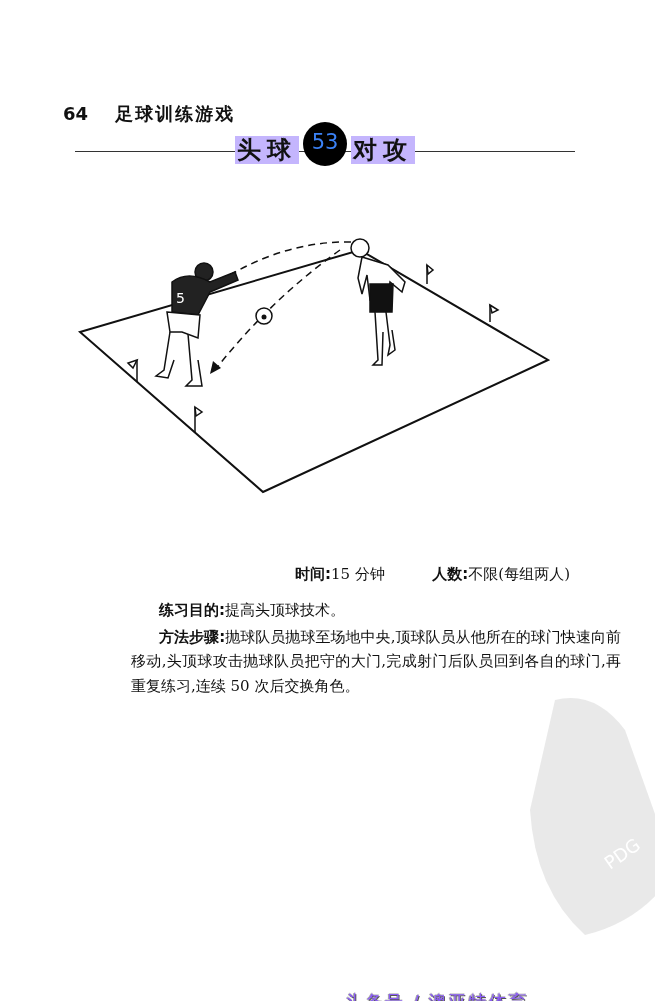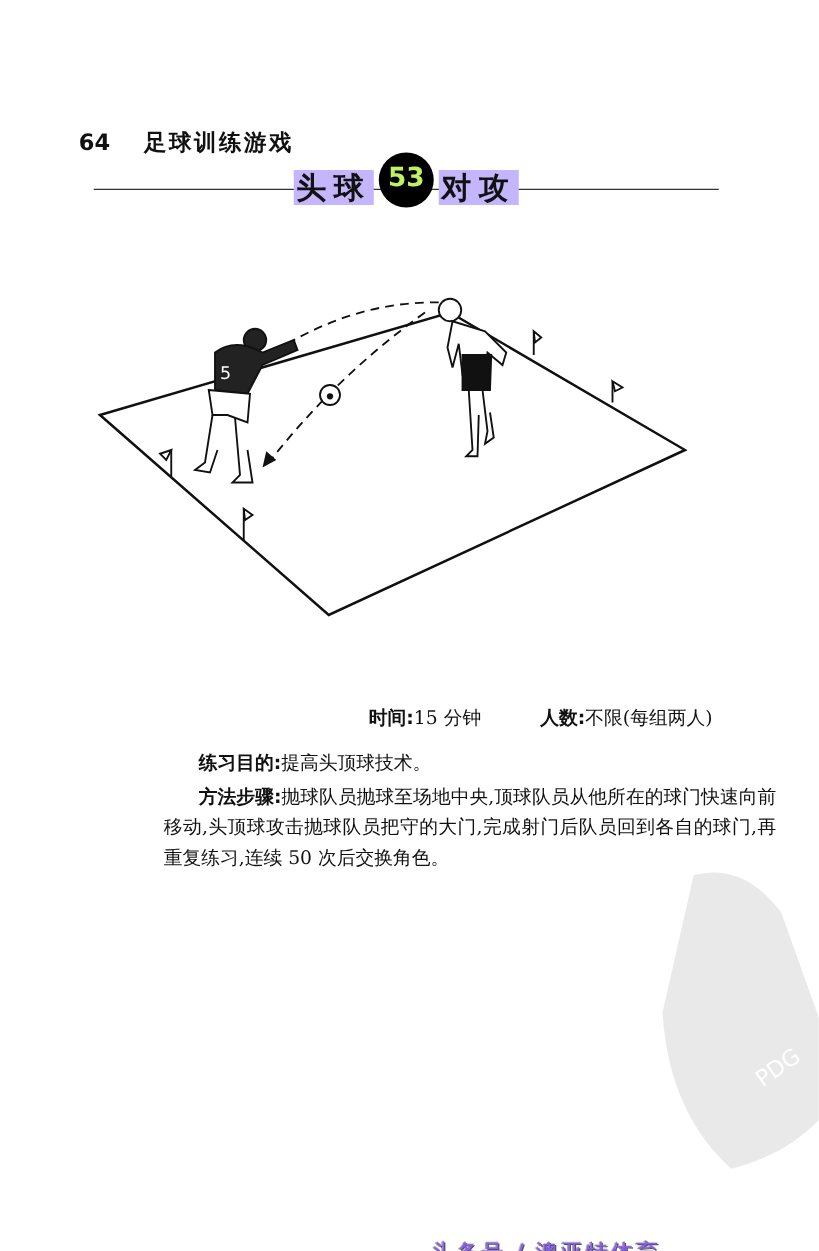--- a/index.html
+++ b/index.html
@@ -8,21 +8,21 @@
     font-family: "DejaVu Serif", "Liberation Serif", serif; color:#111;
   }
   .running-head { position:absolute; left:63px; top:70px; font-family:"DejaVu Sans","Liberation Sans",sans-serif; font-size:18px; font-weight:bold;margin-top:32px; }
   .running-head .pg { display:inline-block; width:46px; }
   .running-head .bk { letter-spacing:2px; }
 
   .title-wrap { position:absolute; left:75px; top:120px; width:500px; height:60px; }
   .title-rule { position:absolute; left:0; right:0; top:31px; border-top:1px solid #333; }
   .title-inner { position:absolute; left:0; right:0; top:8px; text-align:center; font-family:"DejaVu Sans","Liberation Sans",sans-serif; font-weight:bold; font-size:24px; letter-spacing:6px; }
   .title-inner span.t { background:#c4b5fd; padding:0 2px; vertical-align:middle; }
-  .num-badge { display:inline-block; width:44px; height:44px; border-radius:50%; background:#000; color:#bef264; font-size:21px; font-weight:bold; letter-spacing:0; line-height:40px; text-align:center; vertical-align:middle; margin:0 4px; position:relative; top:-6px; }
+  .num-badge { display:inline-block; width:44px; height:44px; border-radius:50%; background:#000; color:#3b82f6; font-size:21px; font-weight:normal; letter-spacing:0; line-height:40px; text-align:center; vertical-align:middle; margin:0 4px; position:relative; top:-6px; }
 
   .figure { position:absolute; left:70px; top:220px; width:480px; height:300px; }
 
   .meta-row { position:absolute; left:110px; top:565px; width:460px; font-size:15px;text-align:center; }
   .meta-row .right { position:absolute; right:0; top:0; }
   .lbl { font-family:"DejaVu Sans","Liberation Sans",sans-serif; font-weight:bold; }
 
   .body-text { position:absolute; left:84px; top:598px; width:490px; font-size:15px; line-height:24.5px;margin-left:47px; }
   .body-text p { margin:0 0 2px 0; text-indent:28px; text-align:justify; }
 

